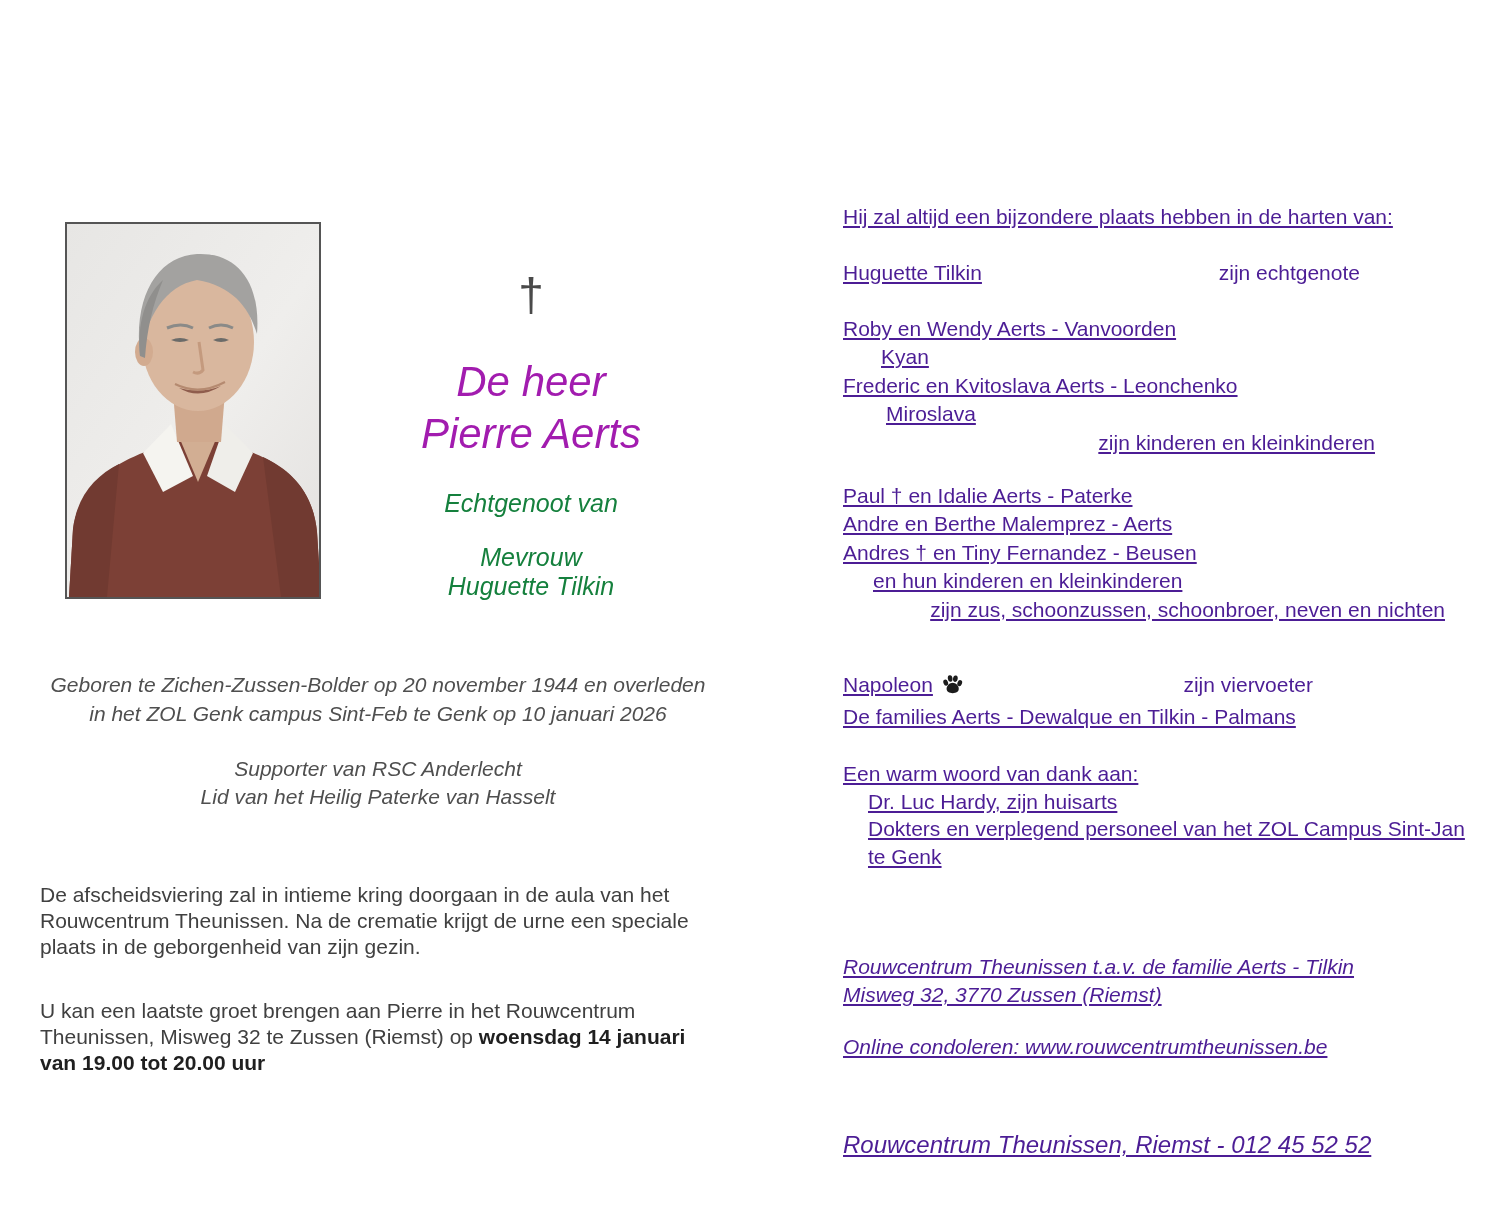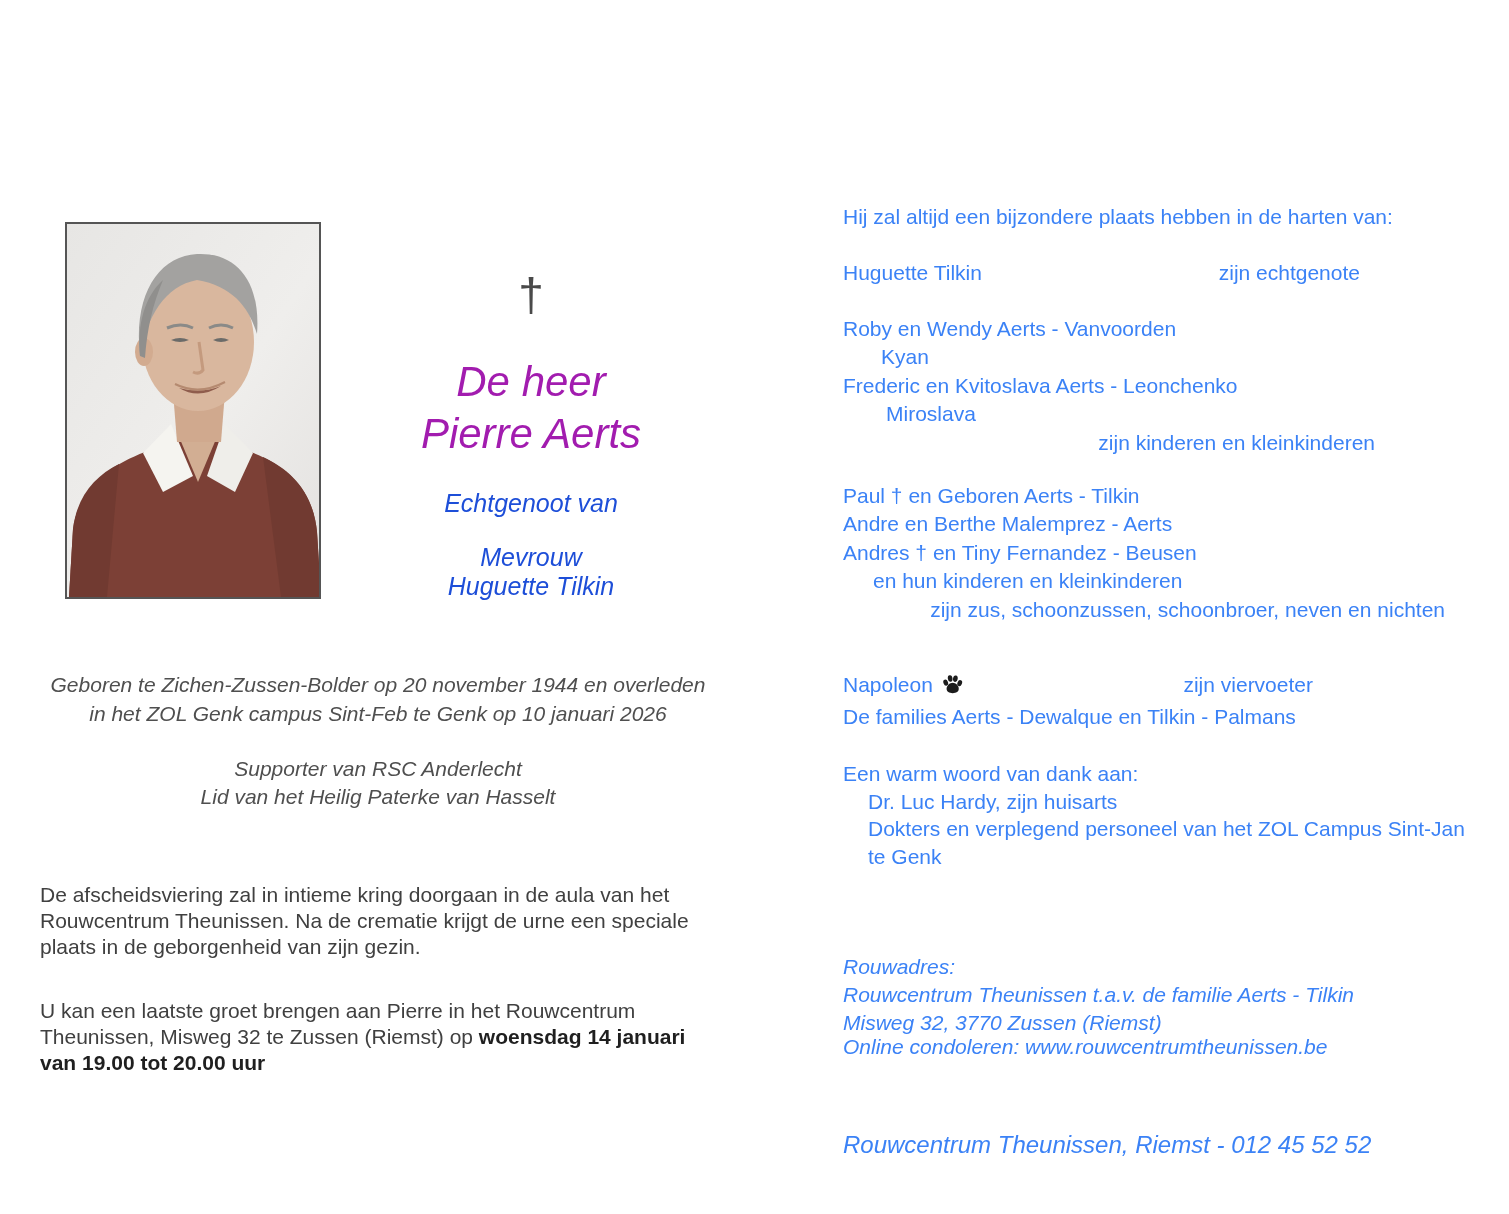--- a/index.html
+++ b/index.html
@@ -21,28 +21,28 @@
   }
   .photo-frame svg{display:block;width:100%;height:100%;}
   .cross{
     left:331px;top:268px;width:400px;
     font-size:46px;color:#4a4a4a;text-align:center;
   }
   .title-block{
     left:331px;top:356px;width:400px;
     font-size:42px;line-height:52px;color:#a21caf;
   }
-  .sub-block{font-size:25px;color:#1d4ed8;}
+  .sub-block{font-size:25px;color:#15803d;}
   .life-block{
     left:0;top:671px;width:756px;
     font-size:21px;line-height:28.5px;color:#4f4f4f;
   }
   .para{font-size:21px;line-height:26px;color:#404040;}
   .para b{color:#1f1f1f;font-weight:bold;}
-  .rcol{font-size:21px;color:#3b82f6;}
+  .rcol{font-size:21px;color:#4c1d95;text-decoration:underline;}
   .role-line{text-align:right;}
   .row{position:relative;}
   .row .role{position:absolute;top:0;right:0;text-align:right;}
   .lh-right{line-height:28.4px;}
   .indent1{padding-left:38px;}
   .indent2{padding-left:43px;}
   .indent3{padding-left:30px;}
   .indent4{padding-left:25px;}
   .footer{font-size:24px;}
   .paw{display:inline-block;vertical-align:-2px;margin-left:9px;}
@@ -133,21 +133,21 @@
 
   <div class="abs rcol lh-right" style="left:843px;top:315px;width:602px;">
     <div>Roby en Wendy Aerts - Vanvoorden</div>
     <div class="indent1">Kyan</div>
     <div>Frederic en Kvitoslava Aerts - Leonchenko</div>
     <div class="indent2">Miroslava</div>
     <div class="role-line" style="padding-right:70px;">zijn kinderen en kleinkinderen</div>
   </div>
 
   <div class="abs rcol lh-right" style="left:843px;top:482px;width:602px;">
-    <div>Paul † en Geboren Aerts - Tilkin</div>
+    <div>Paul † en Idalie Aerts - Paterke</div>
     <div>Andre en Berthe Malemprez - Aerts</div>
     <div>Andres † en Tiny Fernandez - Beusen</div>
     <div class="indent3">en hun kinderen en kleinkinderen</div>
     <div class="role-line">zijn zus, schoonzussen, schoonbroer, neven en nichten</div>
   </div>
 
   <div class="abs rcol row" style="left:843px;top:649px;width:602px;">
     <span>Napoleon</span><span class="paw"><svg width="21" height="20" viewBox="0 0 24 23" fill="#1c1c1c">
         <ellipse cx="4.2" cy="10" rx="2.6" ry="3.6" transform="rotate(-22 4.2 10)"></ellipse>
         <ellipse cx="9.3" cy="5.2" rx="2.7" ry="3.8" transform="rotate(-8 9.3 5.2)"></ellipse>
@@ -161,21 +161,20 @@
   <div class="abs rcol" style="left:843px;top:705px;width:602px;">De families Aerts - Dewalque en Tilkin - Palmans</div>
 
   <div class="abs rcol" style="left:843px;top:760px;width:640px;line-height:27.6px;">
     <div>Een warm woord van dank aan:</div>
     <div class="indent4">Dr. Luc Hardy, zijn huisarts</div>
     <div class="indent4">Dokters en verplegend personeel van het ZOL Campus Sint-Jan</div>
     <div class="indent4">te Genk</div>
   </div>
 
   <div class="abs rcol it" style="left:843px;top:953px;width:640px;line-height:28px;">
-    <div>Rouwadres:</div>
     <div>Rouwcentrum Theunissen t.a.v. de familie Aerts - Tilkin</div>
     <div>Misweg 32, 3770 Zussen (Riemst)</div>
   </div>
 
   <div class="abs rcol it" style="left:843px;top:1035px;width:640px;">Online condoleren: www.rouwcentrumtheunissen.be</div>
 
   <div class="abs rcol it footer" style="left:843px;top:1131px;width:640px;">Rouwcentrum Theunissen, Riemst - 012 45 52 52</div>
 
 </div>
 

